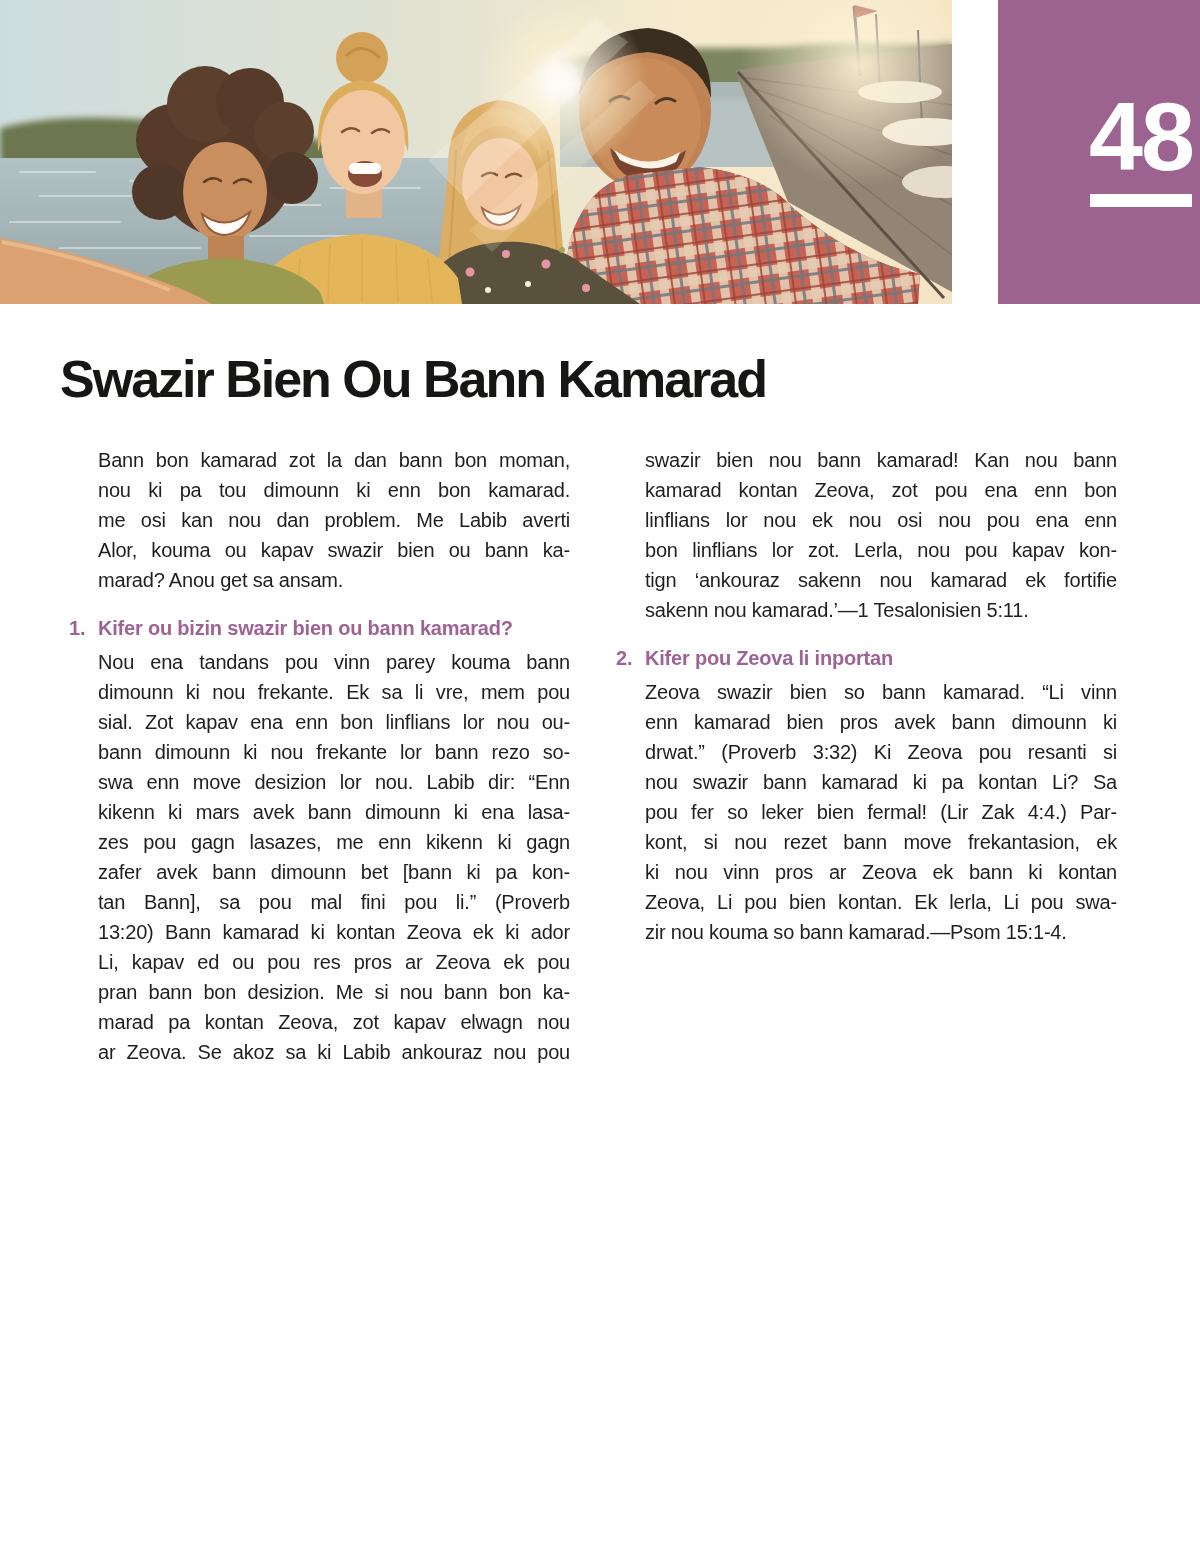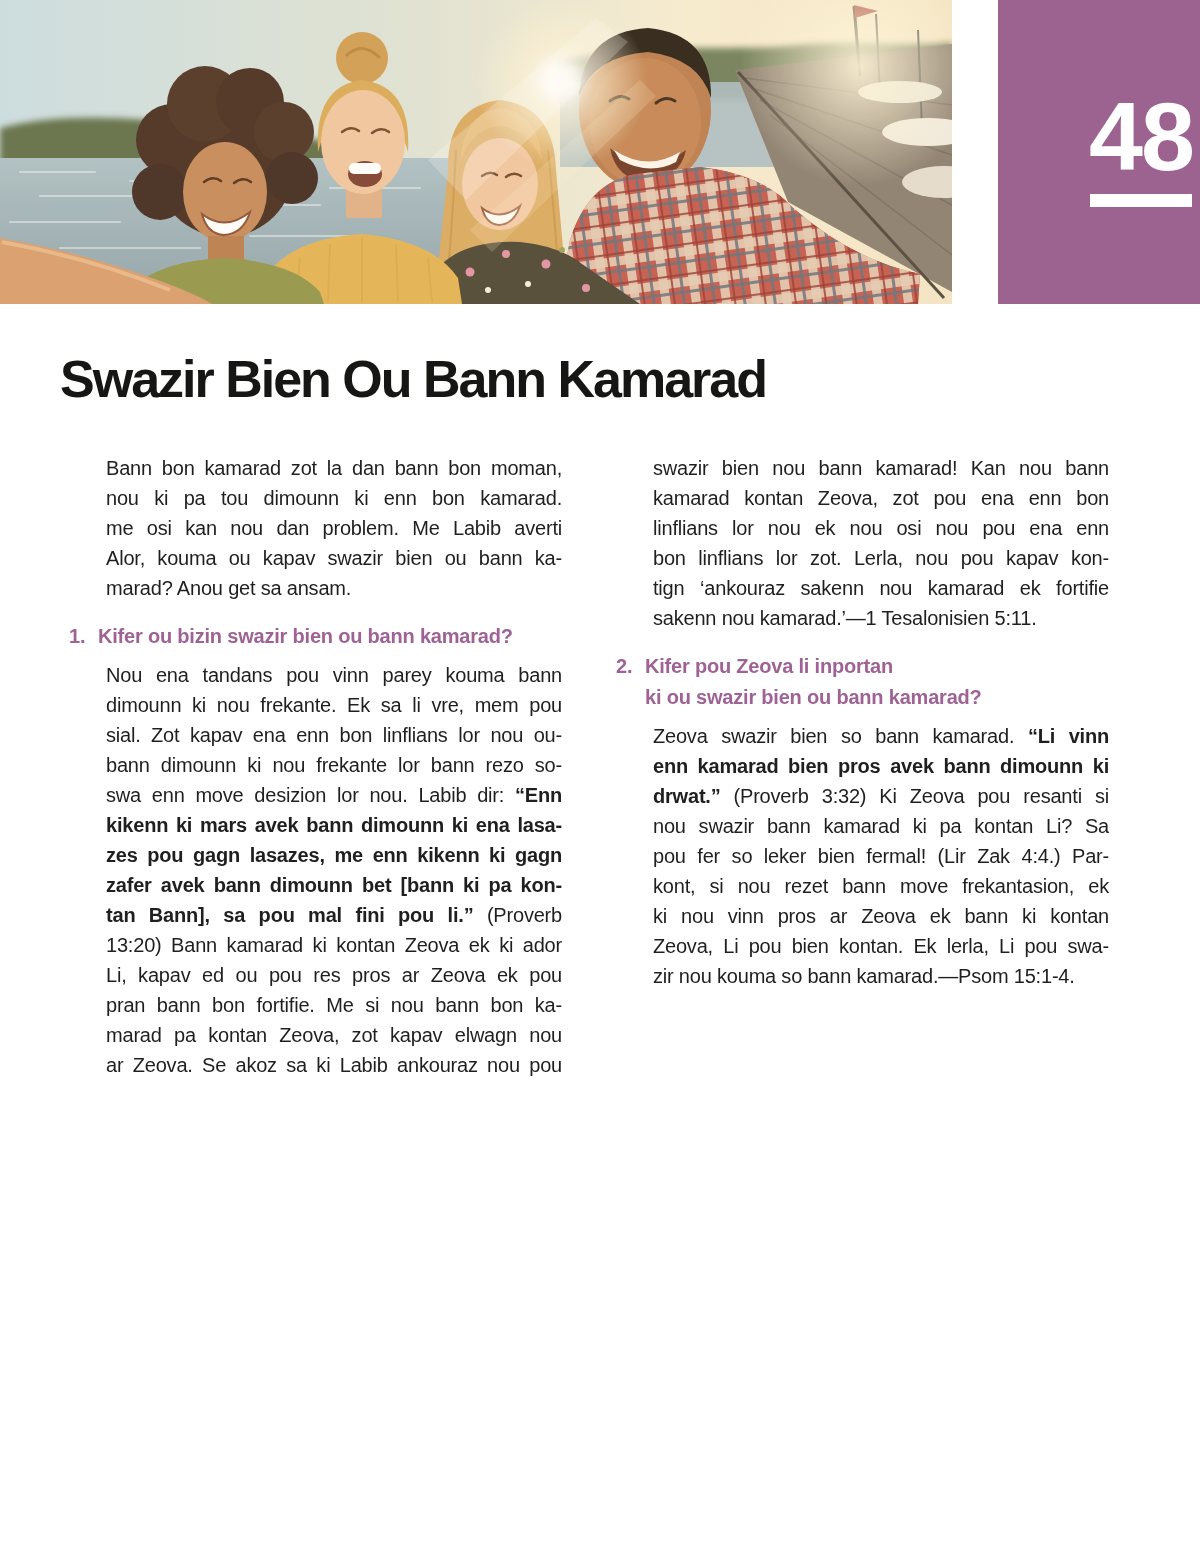--- a/index.html
+++ b/index.html
@@ -27,27 +27,27 @@
   
   .page-title{
     position:absolute;left:60px;top:351px;margin:0;
     font-size:52px;line-height:1.1;font-weight:700;letter-spacing:-2px;
     color:var(--title_text,#161615);white-space:nowrap;
   }
   
   .col{position:absolute;top:445px;width:472px;font-size:20px;letter-spacing:-0.2px;}
   .col-left{left:98px;}
   .col-right{left:645px;}
-  .para{margin:8px;}
+  .para{margin:0;}
   .bline{
     height:30px;line-height:30px;overflow:hidden;
     text-align:justify;text-align-last:justify;
   }
   .bline.last{text-align-last:left;}
-  .bline b{font-weight:700;}
+  .bline b{font-weight:400;}
   .question{
     position:relative;margin:18px 0 3px 0;
     color:var(--question,#9e6295);font-weight:700;
   }
   .qnum{position:absolute;left:-29px;top:0;line-height:31px;}
   .qline{line-height:31px;height:31px;overflow:hidden;}
 </style>
 </head>
 <body>
 
@@ -245,38 +245,37 @@
         <div class="bline"><span>dimounn ki nou frekante. Ek sa li vre, mem pou</span></div>
         <div class="bline"><span>sial. Zot kapav ena enn bon linflians lor nou ou-</span></div>
         <div class="bline"><span>bann dimounn ki nou frekante lor bann rezo so-</span></div>
         <div class="bline"><span>swa enn move desizion lor nou. Labib dir: </span><b>“Enn</b></div>
         <div class="bline"><b>kikenn ki mars avek bann dimounn ki ena lasa-</b></div>
         <div class="bline"><b>zes pou gagn lasazes, me enn kikenn ki gagn</b></div>
         <div class="bline"><b>zafer avek bann dimounn bet [bann ki pa kon-</b></div>
         <div class="bline"><b>tan Bann], sa pou mal fini pou li.”</b><span> (Proverb</span></div>
         <div class="bline"><span>13:20) Bann kamarad ki kontan Zeova ek ki ador</span></div>
         <div class="bline"><span>Li, kapav ed ou pou res pros ar Zeova ek pou</span></div>
-        <div class="bline"><span>pran bann bon fortifie. Me si nou bann bon ka-</span></div>
+        <div class="bline"><span>pran bann bon desizion. Me si nou bann bon ka-</span></div>
         <div class="bline"><span>marad pa kontan Zeova, zot kapav elwagn nou</span></div>
         <div class="bline"><span>ar Zeova. Se akoz sa ki Labib ankouraz nou pou</span></div>
       </div>
     </div>
   <div class="col col-right" id="col-right">
       <div class="para">
         <div class="bline"><span>swazir bien nou bann kamarad! Kan nou bann</span></div>
         <div class="bline"><span>kamarad kontan Zeova, zot pou ena enn bon</span></div>
         <div class="bline"><span>linflians lor nou ek nou osi nou pou ena enn</span></div>
         <div class="bline"><span>bon linflians lor zot. Lerla, nou pou kapav kon-</span></div>
         <div class="bline"><span>tign ‘ankouraz sakenn nou kamarad ek fortifie</span></div>
         <div class="bline last"><span>sakenn nou kamarad.’—1 Tesalonisien 5:11.</span></div>
       </div>
       <div class="question">
         <span class="qnum">2.</span>
         <div class="qline">Kifer pou Zeova li inportan</div>
-        <div class="qline">ki ou swazir bien ou bann kamarad?</div>
       </div>
       <div class="para">
         <div class="bline"><span>Zeova swazir bien so bann kamarad. </span><b>“Li vinn</b></div>
         <div class="bline"><b>enn kamarad bien pros avek bann dimounn ki</b></div>
         <div class="bline"><b>drwat.”</b><span> (Proverb 3:32) Ki Zeova pou resanti si</span></div>
         <div class="bline"><span>nou swazir bann kamarad ki pa kontan Li? Sa</span></div>
         <div class="bline"><span>pou fer so leker bien fermal! (Lir Zak 4:4.) Par-</span></div>
         <div class="bline"><span>kont, si nou rezet bann move frekantasion, ek</span></div>
         <div class="bline"><span>ki nou vinn pros ar Zeova ek bann ki kontan</span></div>
         <div class="bline"><span>Zeova, Li pou bien kontan. Ek lerla, Li pou swa-</span></div>

